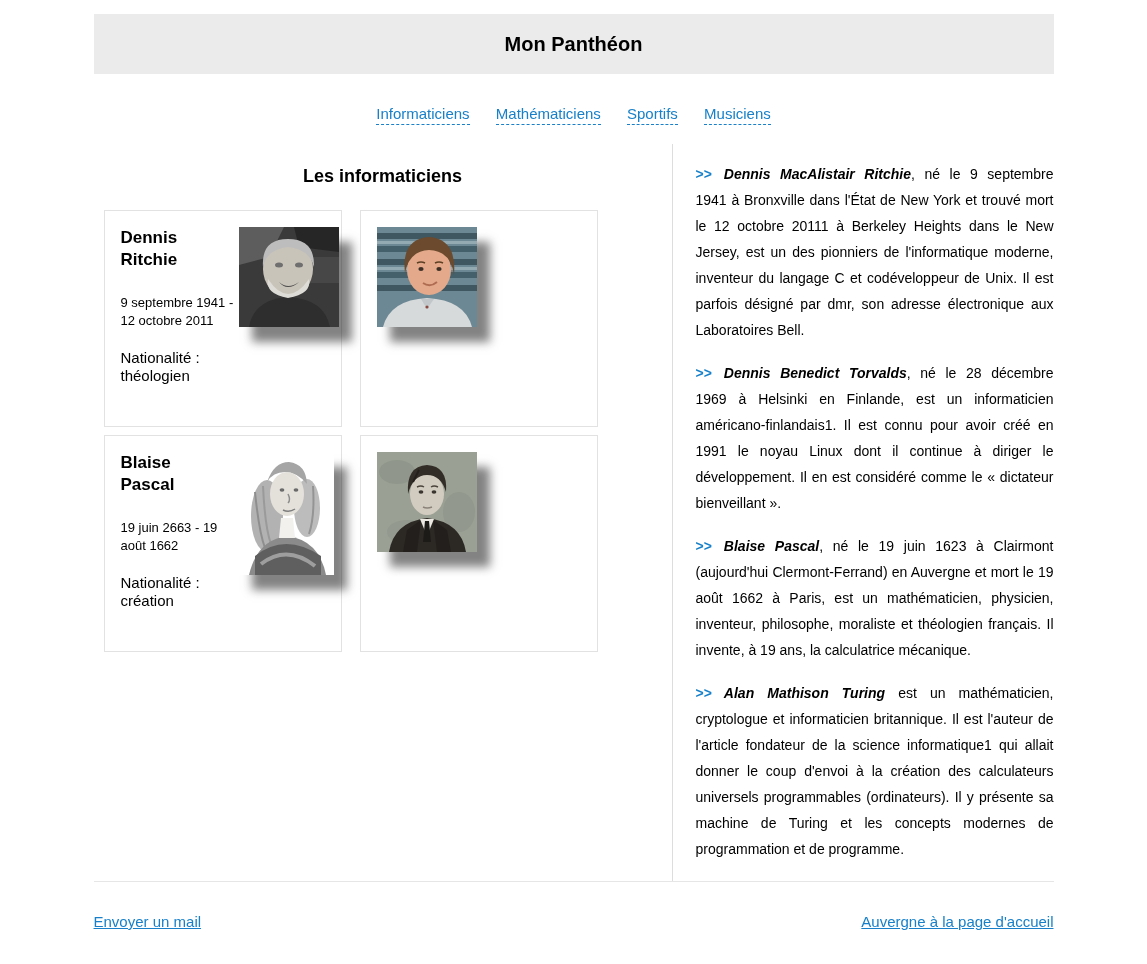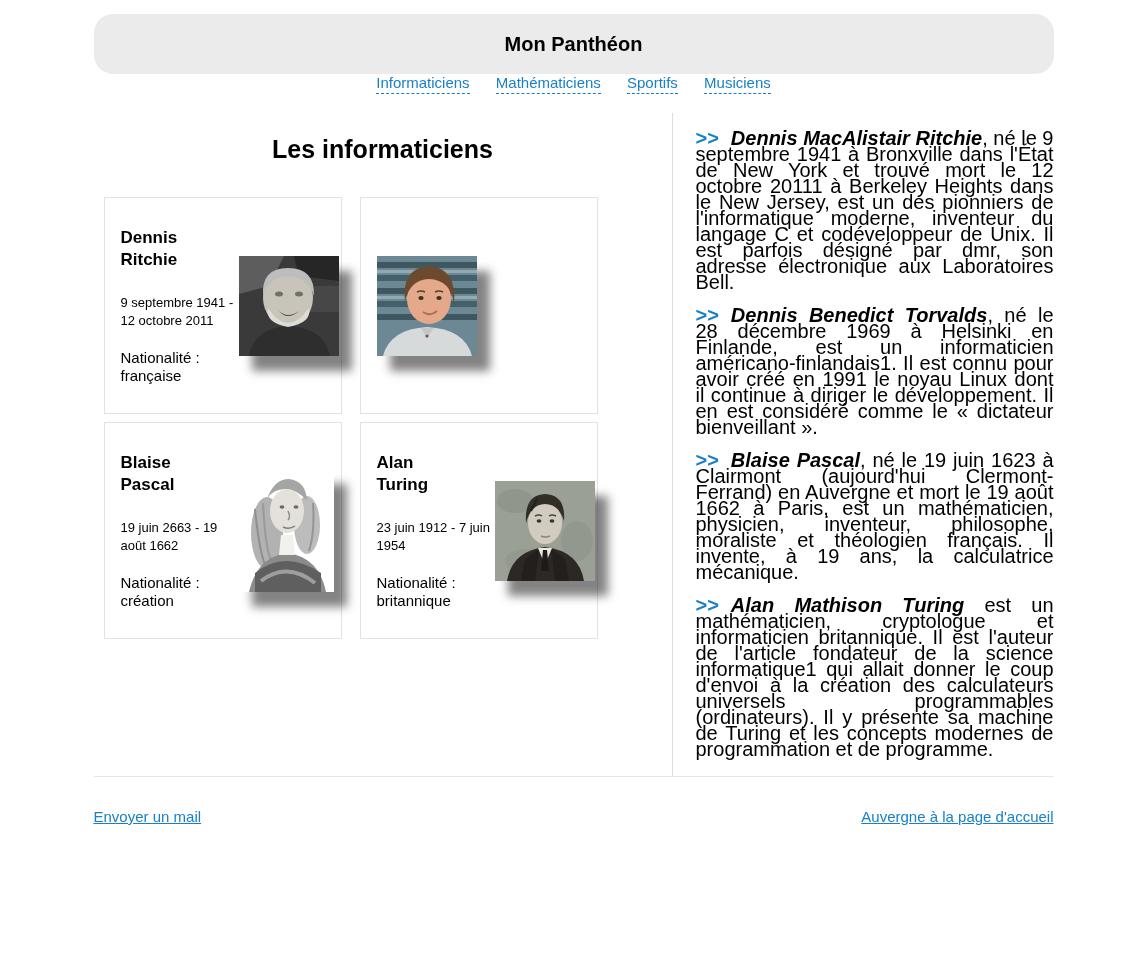--- a/index.html
+++ b/index.html
@@ -14,26 +14,26 @@
     color:#000;
     width:1147px;
     min-height:964px;
   }
   .page{width:960px;margin:14px auto 0;}
 
   
   header.banner{
     background:var(--header-bg);
     height:60px;
-    display:flex;align-items:center;justify-content:center;border-radius:19px;
+    display:flex;align-items:center;justify-content:center;
   }
   header.banner h1{font-size:20px;margin:0;font-weight:bold;}
 
   
-  nav.main-nav{text-align:center;font-size:15px;}
+  nav.main-nav{text-align:center;margin-top:31px;font-size:15px;}
   nav.main-nav a{
     color:var(--link-blue);
     text-decoration:none;
     border-bottom:1px dashed var(--link-blue);
     padding-bottom:2px;
     margin:0 11px;
   }
 
   
   .main{
@@ -42,58 +42,58 @@
     border-bottom:1px solid #e6e6e6;
   }
   .col-left{flex:1 1 auto;min-width:0;}
   .col-right{
     flex:0 0 382px;
     border-left:1px solid #ddd;
     padding:17px 0 2px 23px;
   }
 
   .col-left h2{
-    font-size:25px;
+    font-size:18px;
     text-align:center;
-    margin:22px 0 33px;
+    margin:22px 0 23px;
     font-weight:bold;
   }
 
   .cards{
     display:flex;flex-wrap:wrap;
     column-gap:18px;row-gap:8px;
     padding:0 10px 28px 10px;
   }
   .card{
     width:238px;
     min-height:217px;
     border:1px solid var(--border-gray);
     background:#fff;
-    display:flex;align-items:center;justify-content:space-between;
+    display:flex;justify-content:space-between;
     padding:16px 12px 16px 16px;
   }
   .card-text{width:118px;flex:0 0 auto;}
   .card-text h3{
     font-size:17px;line-height:22px;
     margin:0 0 23px;max-width:92px;font-weight:bold;
   }
   .card-text .dates{font-size:13px;line-height:18px;margin:0 0 19px;}
   .card-text .nat{font-size:15px;line-height:18px;margin:0;}
 
   .portrait{
     width:100px;height:100px;flex:0 0 auto;
     box-shadow:13px 15px 9px rgba(30,30,30,.55);
     background:#fff;
   }
   .portrait.tall{width:95px;height:123px;}
   .portrait svg{display:block;width:100%;height:100%;}
 
   
   .bio{
-    font-size:20px;line-height:16px;
+    font-size:14px;line-height:26px;
     text-align:justify;
     margin:0 0 17px;
   }
   .bio .marker{color:var(--link-blue);font-weight:bold;margin-right:12px;}
   .bio .bio-name{font-weight:bold;font-style:italic;}
 
   
   footer.page-footer{
     display:flex;justify-content:space-between;align-items:center;
     padding:31px 0 40px;
@@ -121,21 +121,21 @@
 
     <section class="col-left">
       <h2>Les informaticiens</h2>
 
       <div class="cards">
 
         <article class="card">
           <div class="card-text">
             <h3>Dennis Ritchie</h3>
             <p class="dates">9 septembre 1941 - 12 octobre 2011</p>
-            <p class="nat">Nationalité : française</p>
+            <p class="nat">Nationalité : théologien</p>
           </div>
           <div class="portrait">
             <svg viewBox="0 0 100 100" aria-hidden="true">
               <rect width="100" height="100" fill="#3a3a3a"></rect>
               <polygon points="0,0 45,0 30,30 0,38" fill="#5d5d5d"></polygon>
               <polygon points="55,0 100,0 100,25 60,20" fill="#262626"></polygon>
               <rect x="70" y="30" width="30" height="26" fill="#474747"></rect>
               <path d="M10 100 Q15 72 50 70 Q85 72 91 100 Z" fill="#2e2e2e"></path>
               <ellipse cx="49" cy="42" rx="25" ry="28" fill="#c9c4ba"></ellipse>
               <path d="M24 40 Q22 12 49 12 Q76 12 75 40 Q70 22 49 20 Q28 22 24 40Z" fill="#bdbdbd"></path>
@@ -194,25 +194,20 @@
               <path d="M44 58 Q50 61 56 57" stroke="#7d7d7d" stroke-width="1.5" fill="none"></path>
               <path d="M10 123 Q18 88 48 84 Q80 88 87 123 Z" fill="#8b8b8b"></path>
               <path d="M16 104 Q46 80 82 104 L82 123 L16 123 Z" fill="#5f5f5f"></path>
               <path d="M22 112 Q48 92 76 114" stroke="#9e9e9e" stroke-width="4" fill="none"></path>
               <polygon points="42,66 54,66 56,86 40,86" fill="#f2f1ee"></polygon>
             </svg>
           </div>
         </article>
 
         <article class="card">
-          <div class="card-text">
-            <h3>Alan Turing</h3>
-            <p class="dates">23 juin 1912 - 7 juin 1954</p>
-            <p class="nat">Nationalité : britannique</p>
-          </div>
           <div class="portrait">
             <svg viewBox="0 0 100 100" aria-hidden="true">
               <rect width="100" height="100" fill="#9aa094"></rect>
               <ellipse cx="20" cy="20" rx="18" ry="12" fill="#8d9388" opacity="0.8"></ellipse>
               <ellipse cx="82" cy="60" rx="16" ry="20" fill="#8d9388" opacity="0.6"></ellipse>
               <ellipse cx="30" cy="80" rx="20" ry="12" fill="#90968b" opacity="0.7"></ellipse>
               <path d="M12 100 Q17 70 50 66 Q84 70 89 100 Z" fill="#2c2824"></path>
               <path d="M30 78 L44 68 L40 100 L26 100 Z" fill="#231f1c"></path>
               <path d="M70 78 L56 68 L60 100 L74 100 Z" fill="#231f1c"></path>
               <polygon points="43,67 57,67 50,84" fill="#ece9e2"></polygon>

